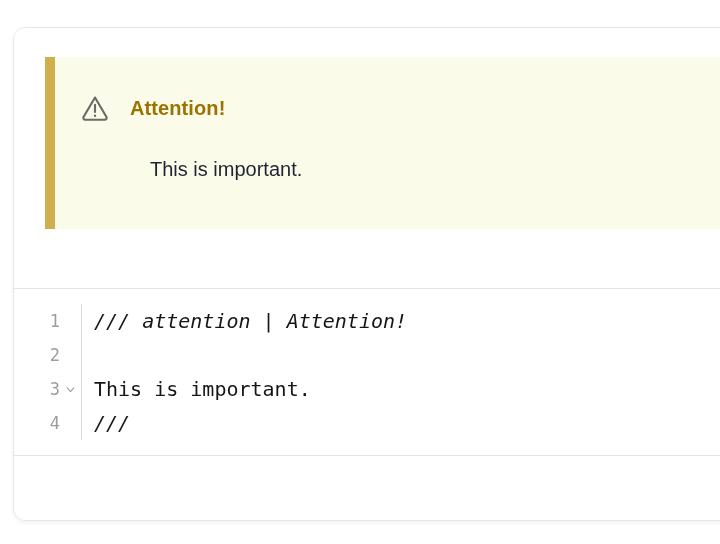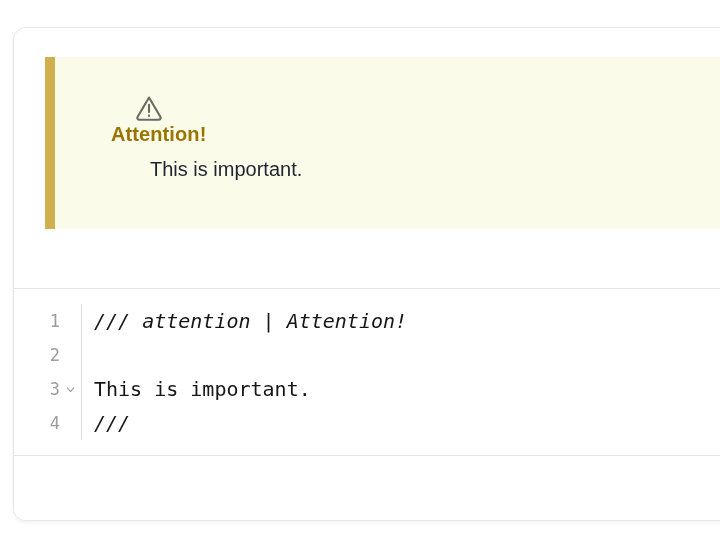--- a/index.html
+++ b/index.html
@@ -50,25 +50,24 @@
     top: 29px;
     width: 729px;
     height: 172px;
     background: #fbfbea;
     box-sizing: border-box;
     border-left: 10px solid #cfaf4e;
   }
 
   .admonition-title-row {
     position: absolute;
-    left: 36px;
+    left: 25px;
     top: 36px;
     display: flex;
     align-items: center;
-    flex-direction: column;
   }
 
   .warning-icon {
     width: 30px;
     height: 30px;
     display: block;
     flex: 0 0 auto;
   }
 
   .admonition-title {

